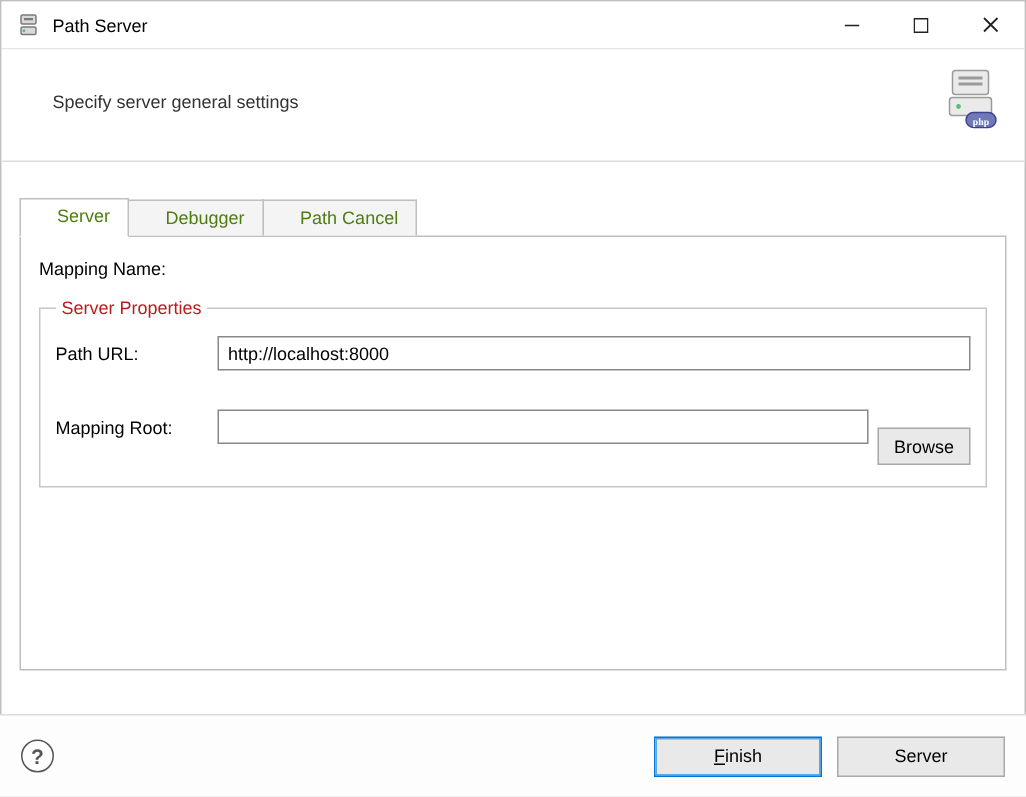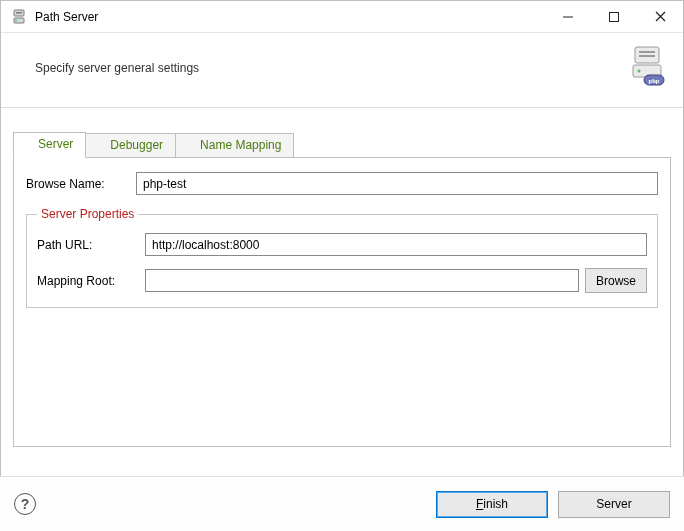--- a/index.html
+++ b/index.html
@@ -127,20 +127,21 @@
     color: #b91c1c;
   }
   .btn-small {
     height: 25px;
     padding: 0 10px;
     margin-left: 6px;
     border: 1px solid #a9a9a9;
     background: #e9e9e9;
     font-family: inherit;
     font-size: 12px;
+    margin-top: 26px;
   }
   
   .footer {
     position: absolute;
     left: 0; right: 0; bottom: 0;
     border-top: 1px solid #ddd;
     height: 55px;
     display: flex;
     align-items: center;
     padding: 0 14px;
@@ -215,26 +216,25 @@
       <rect x="21" y="32" width="20" height="10" rx="5" fill="#6f78b8" stroke="#3c448c"></rect>
       <text x="31" y="40" text-anchor="middle" font-size="6.5" font-family="Segoe UI" fill="white" font-weight="600">php</text>
     </svg>
   </span>
 </div>
 
 <div class="content">
   <div class="tabs">
     <div class="tab active">Server</div>
     <div class="tab">Debugger</div>
-    <div class="tab">Name Mapping</div>
+    <div class="tab">Path Cancel</div>
   </div>
   <div class="tabpanel">
     <div class="row">
-      <label>Browse Name:</label>
-      <input type="text" value="php-test" style="">
+      <label>Mapping Name:</label>
     </div>
     <fieldset class="group">
       <legend>Server Properties</legend>
       <div class="row">
         <label style="width:108px">Path URL:</label>
         <input type="text" value="http://localhost:8000" style="">
       </div>
       <div class="row" style="margin-bottom:0">
         <label style="width:108px">Mapping Root:</label>
         <input type="text" value="" style="">

